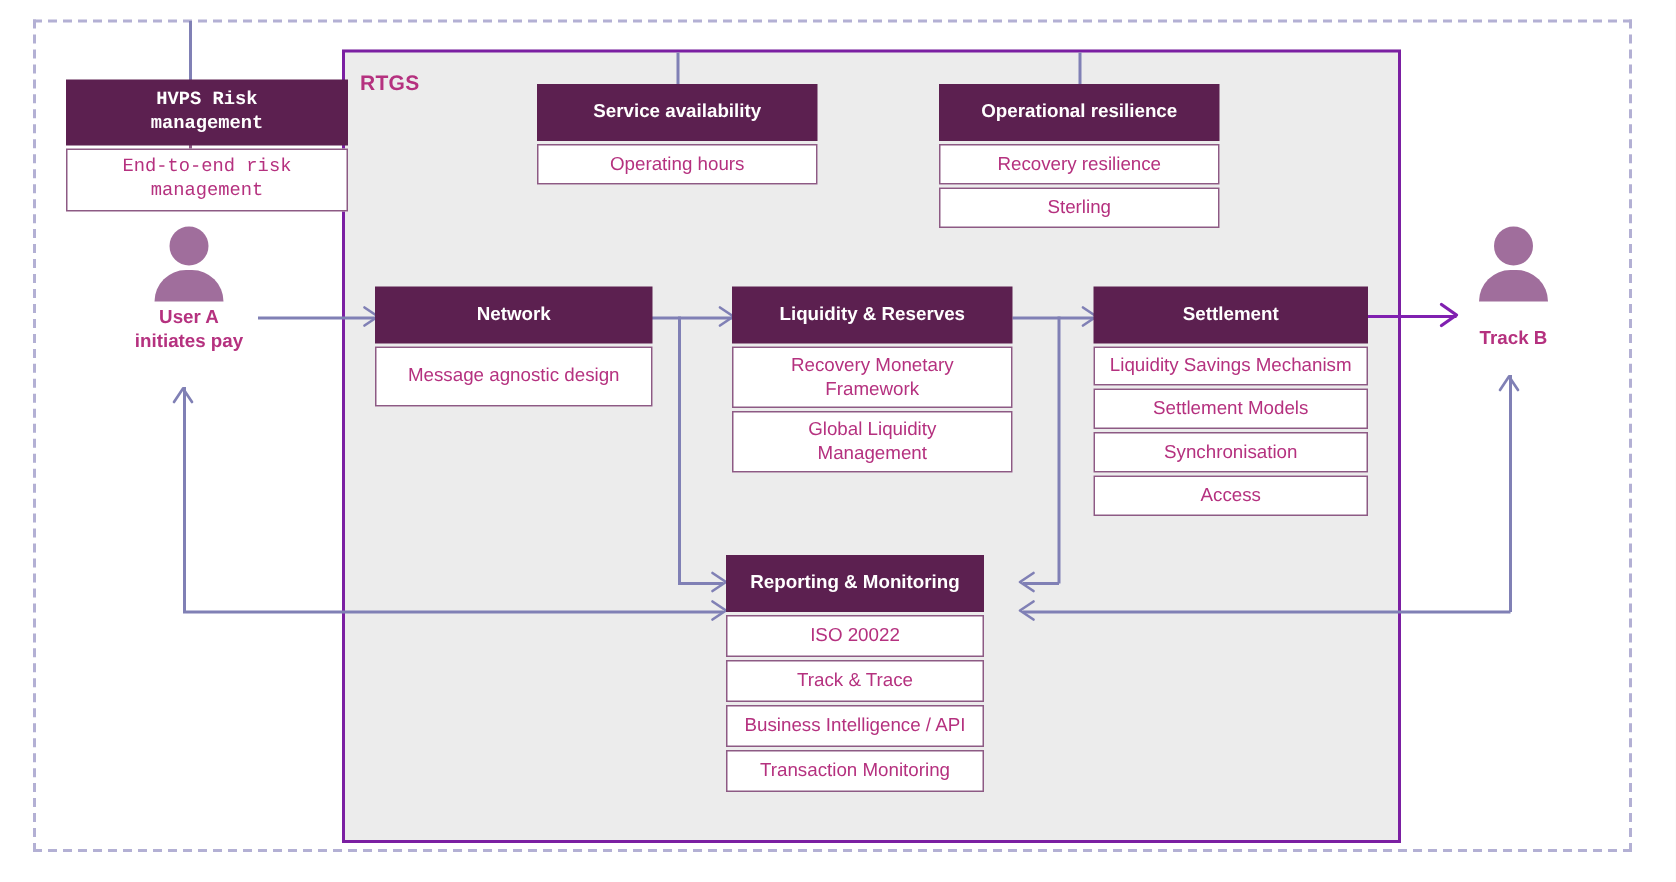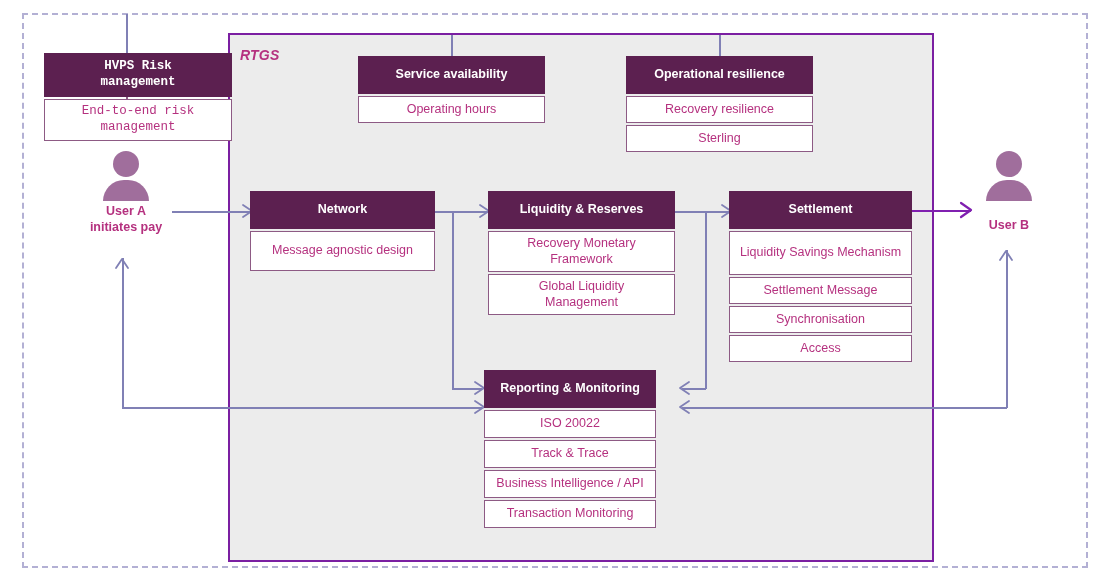--- a/index.html
+++ b/index.html
@@ -20,21 +20,21 @@
 
   
   .rtgs-box{
     position:absolute;left:228px;top:33px;width:706px;height:529px;
     background:#ececec;
     border:2px solid #7b1fa2;
     box-sizing:border-box;
   }
   .rtgs-label{
     position:absolute;left:240px;top:47px;
-    color:#b5317f;font-size:14px;font-weight:bold;letter-spacing:.2px;font-style:italic;
+    color:#b5317f;font-size:14px;font-weight:bold;letter-spacing:.2px;
   }
 
   
   .blk{position:absolute;}
   .blk-head{
     background:#5c2050;color:#ffffff;
     font-size:12.5px;font-weight:bold;
     display:flex;align-items:center;justify-content:center;
     text-align:center;line-height:1.25;
     box-sizing:border-box;padding:2px 6px;
@@ -179,22 +179,22 @@
     <div class="blk-item" style="height:41px;">
       <span>
         <span>Global Liquidity</span><br>
         <span>Management</span>
       </span>
     </div>
   </div>
 
   <div class="blk" style="left:729px;top:191px;width:183px;">
     <div class="blk-head" style="height:38px;">Settlement</div>
-    <div class="blk-item" style="height:44px;">Liquidity Savings Mechanism</div>
-    <div class="blk-item" style="height:27px;">Settlement Message</div>
+    <div class="blk-item" style="height:26px;">Liquidity Savings Mechanism</div>
+    <div class="blk-item" style="height:27px;">Settlement Models</div>
     <div class="blk-item" style="height:27px;">Synchronisation</div>
     <div class="blk-item" style="height:27px;">Access</div>
   </div>
 
   <div class="blk" style="left:484px;top:370px;width:172px;">
     <div class="blk-head" style="height:38px;">Reporting &amp; Monitoring</div>
     <div class="blk-item" style="height:28px;">ISO 20022</div>
     <div class="blk-item" style="height:28px;">Track &amp; Trace</div>
     <div class="blk-item" style="height:28px;text-align:center;">Business Intelligence / API</div>
     <div class="blk-item" style="height:28px;">Transaction Monitoring</div>
@@ -207,16 +207,16 @@
   <div class="person-label" style="left:66px;top:204px;width:120px;">
     <span>User A</span><br>
     <span>initiates pay</span>
   </div>
 
   <div class="person" style="left:986px;top:151px;width:46px;">
     <div class="head"></div>
     <div class="body"></div>
   </div>
   <div class="person-label" style="left:949px;top:218px;width:120px;">
-    <span>User B</span>
+    <span>Track B</span>
   </div>
 
 </div>
 
 </body></html>

